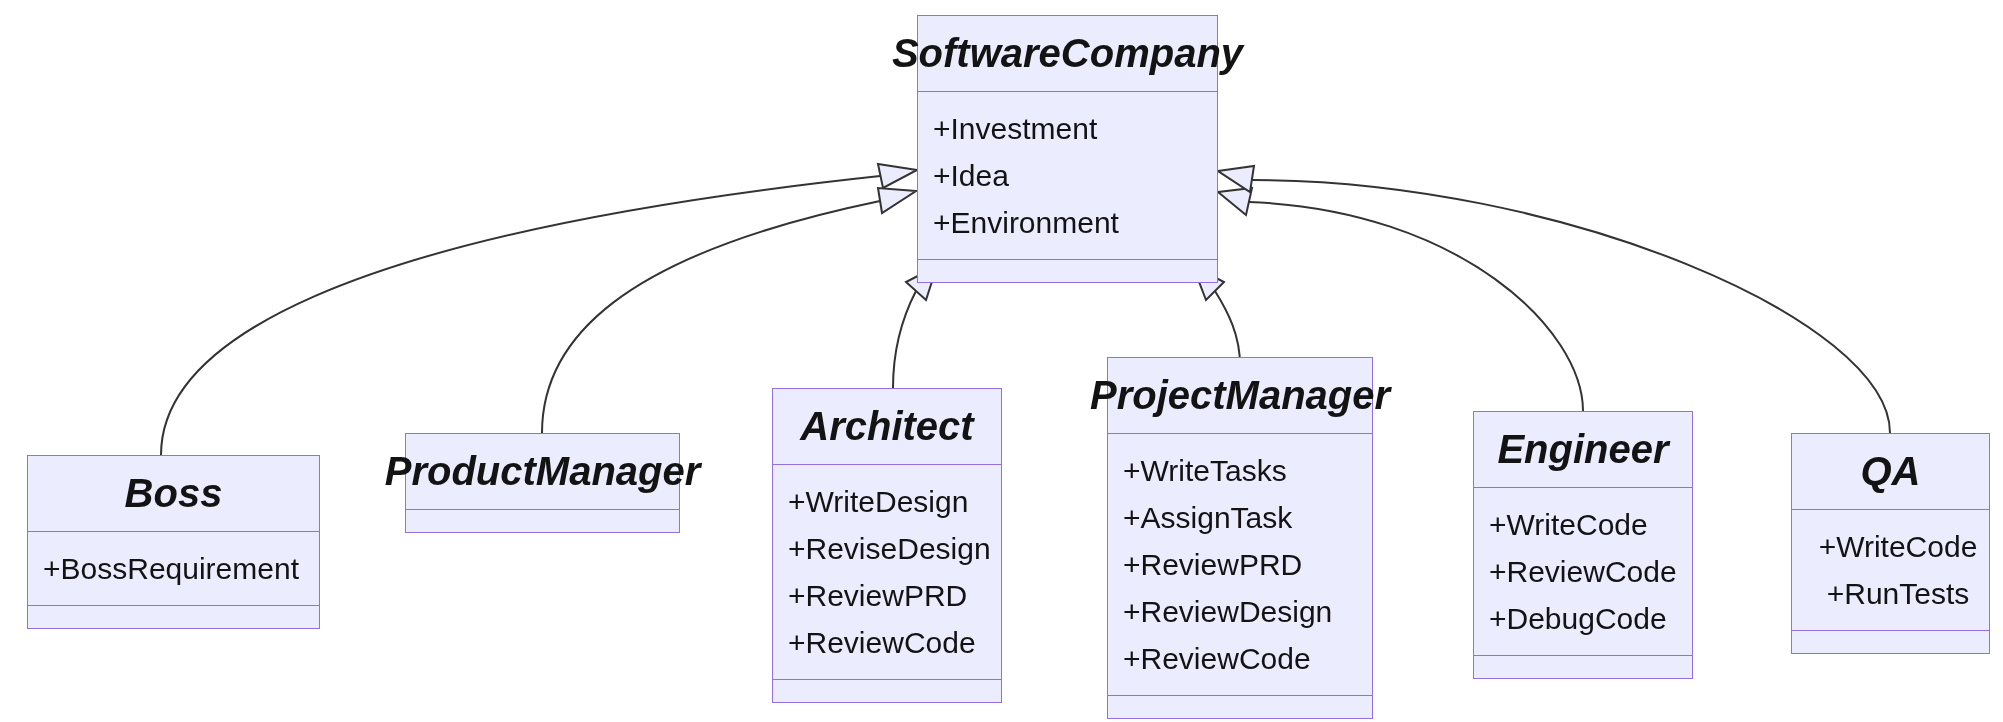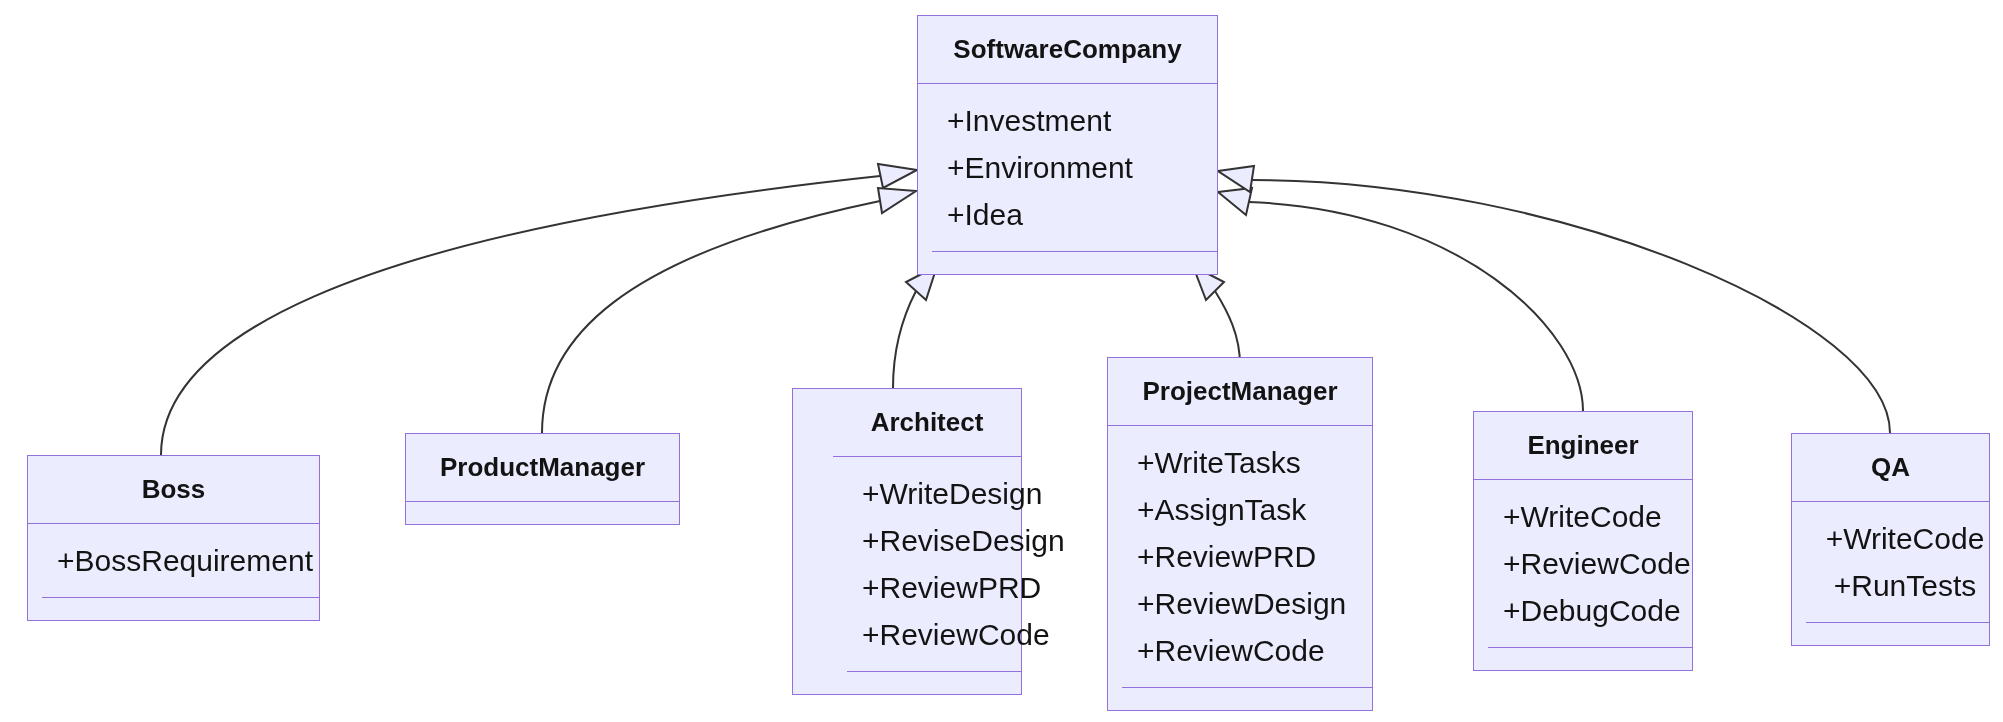--- a/index.html
+++ b/index.html
@@ -39,33 +39,33 @@
     stroke-linejoin: miter;
   }
   .class-box {
     position: absolute;
     background: var(--node-fill);
     border: 1.5px solid var(--node-border);
     display: flex;
     flex-direction: column;
   }
   .class-title {
-    height: 68px;
+    height: 76px;
     display: flex;
     align-items: center;
     justify-content: center;
     font-weight: bold;
-    font-size: 26px;
+    font-size: 40px;
     border-bottom: 1.5px solid var(--node-border);
     letter-spacing: 0;
+    font-style: italic;
   }
   .class-members {
     padding: 13px 0 13px 15px;
     border-bottom: 1.5px solid var(--node-border);
-    margin-left: 14px;
   }
   .member {
     font-size: 30px;
     line-height: 47px;
     white-space: nowrap;
   }
   .class-methods-empty {
     height: 22px;
   }
 </style>
@@ -92,40 +92,40 @@
     <polygon class="arrowhead" points="1218,192 1252,188 1246,215"></polygon>
 
     <path class="edge" d="M 1890 433 C 1890 320, 1560 180, 1252 180"></path>
     <polygon class="arrowhead" points="1218,171 1254,166 1250,192"></polygon>
   </svg>
 
   <div class="class-box" style="left:917px; top:15px; width:301px;">
     <div class="class-title">SoftwareCompany</div>
     <div class="class-members">
       <div class="member">+Investment</div>
+      <div class="member">+Idea</div>
       <div class="member">+Environment</div>
-      <div class="member">+Idea</div>
     </div>
     <div class="class-methods-empty"></div>
   </div>
 
   <div class="class-box" style="left:27px; top:455px; width:293px;">
     <div class="class-title">Boss</div>
     <div class="class-members">
       <div class="member">+BossRequirement</div>
     </div>
     <div class="class-methods-empty"></div>
   </div>
 
   <div class="class-box" style="left:405px; top:433px; width:275px;text-align:center;">
     <div class="class-title">ProductManager</div>
     <div class="class-methods-empty"></div>
   </div>
 
-  <div class="class-box" style="left:792px; top:388px; width:230px;padding-left:40px;">
+  <div class="class-box" style="left:772px; top:388px; width:230px;">
     <div class="class-title">Architect</div>
     <div class="class-members">
       <div class="member">+WriteDesign</div>
       <div class="member">+ReviseDesign</div>
       <div class="member">+ReviewPRD</div>
       <div class="member">+ReviewCode</div>
     </div>
     <div class="class-methods-empty"></div>
   </div>
 

